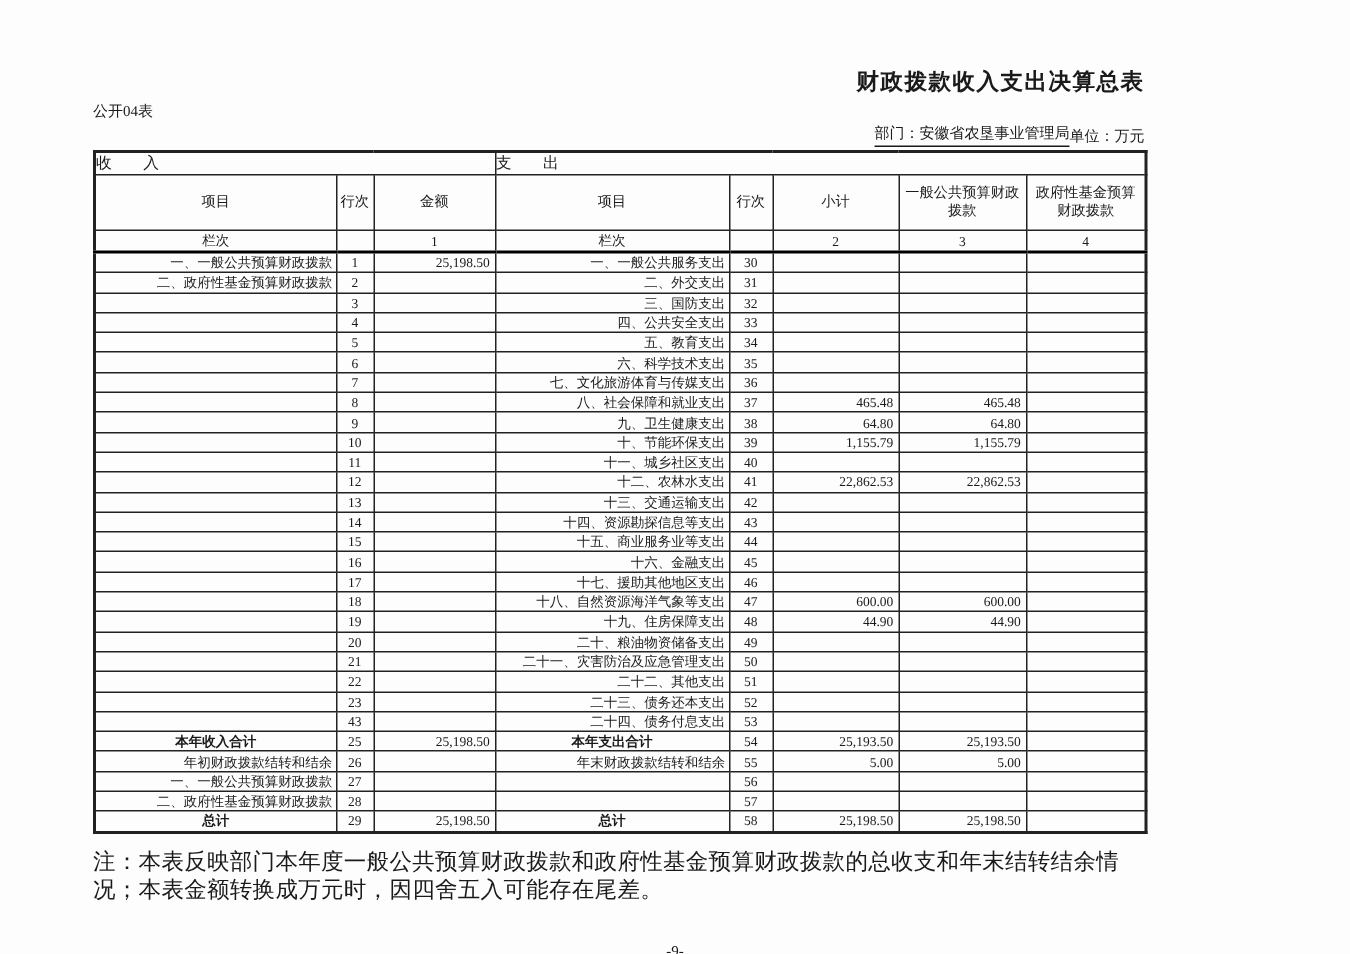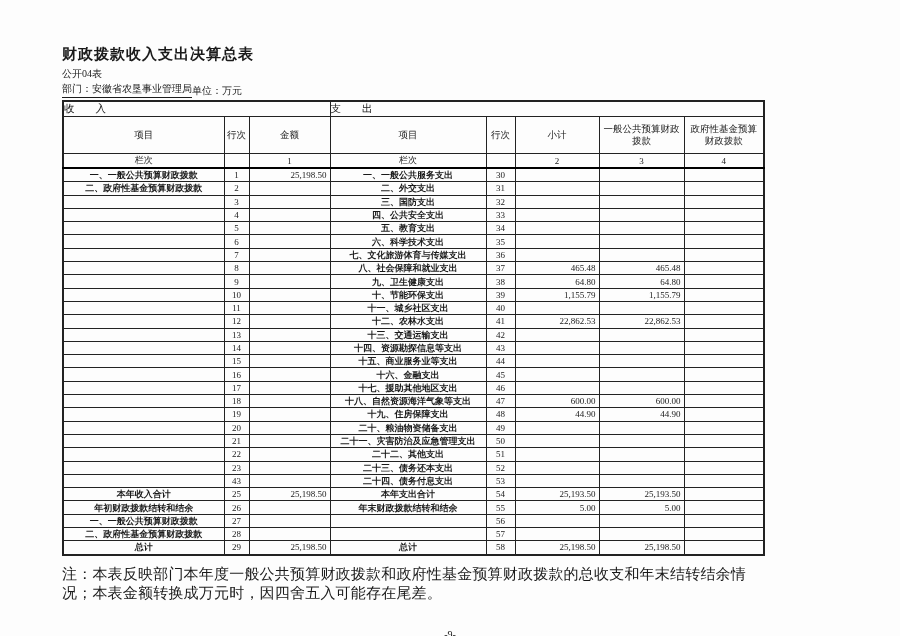--- a/index.html
+++ b/index.html
@@ -7,34 +7,34 @@
     width:900px;height:636px;
     background:#fdfdfd;
     color:#1a1a1a;
     font-family:"Liberation Serif","DejaVu Serif",serif;
     overflow:hidden;
   }
   .sheet{position:relative;width:900px;height:636px;}
   .content{width:701px;margin-left:62px;}
   .title{
     padding-top:45px;
-    text-align:left;
+    text-align:right;
     font-size:15px;
     font-weight:bold;
     font-family:Liberation Mono, monospace;
     letter-spacing:1px;
   }
   .doc-code{
     margin-top:3px;
     text-align:left;
     font-size:10px;
   }
   .meta-row{
     display:flex;
-    justify-content:flex-start;
+    justify-content:flex-end;
     align-items:flex-end;
     font-size:10px;
     margin-top:1px;
     padding-bottom:2px;
   }
   .dept{border-bottom:1px solid #1a1a1a;padding-bottom:1px;}
   table{
     border-collapse:collapse;
     table-layout:fixed;
     width:701px;
@@ -62,21 +62,21 @@
   }
   tr.colidx-row td{
     height:12px;
     text-align:center;
     border-bottom:2px solid #000000;
   }
   tbody td{
     height:12.3px;
     line-height:12px;
   }
-  .lbl{text-align:center;font-weight:bold;}
+  .lbl{text-align:right;}
   .num{text-align:center;}
   .amt{text-align:right;padding-right:3px;}
   .em{font-weight:bold;text-align:center;font-family:"Liberation Sans","DejaVu Sans",sans-serif;font-size:9px;}
   .note{
     margin-top:9px;
     font-size:15px;
     letter-spacing:0.2px;
   }
   .page-number{
     margin-top:26px;

